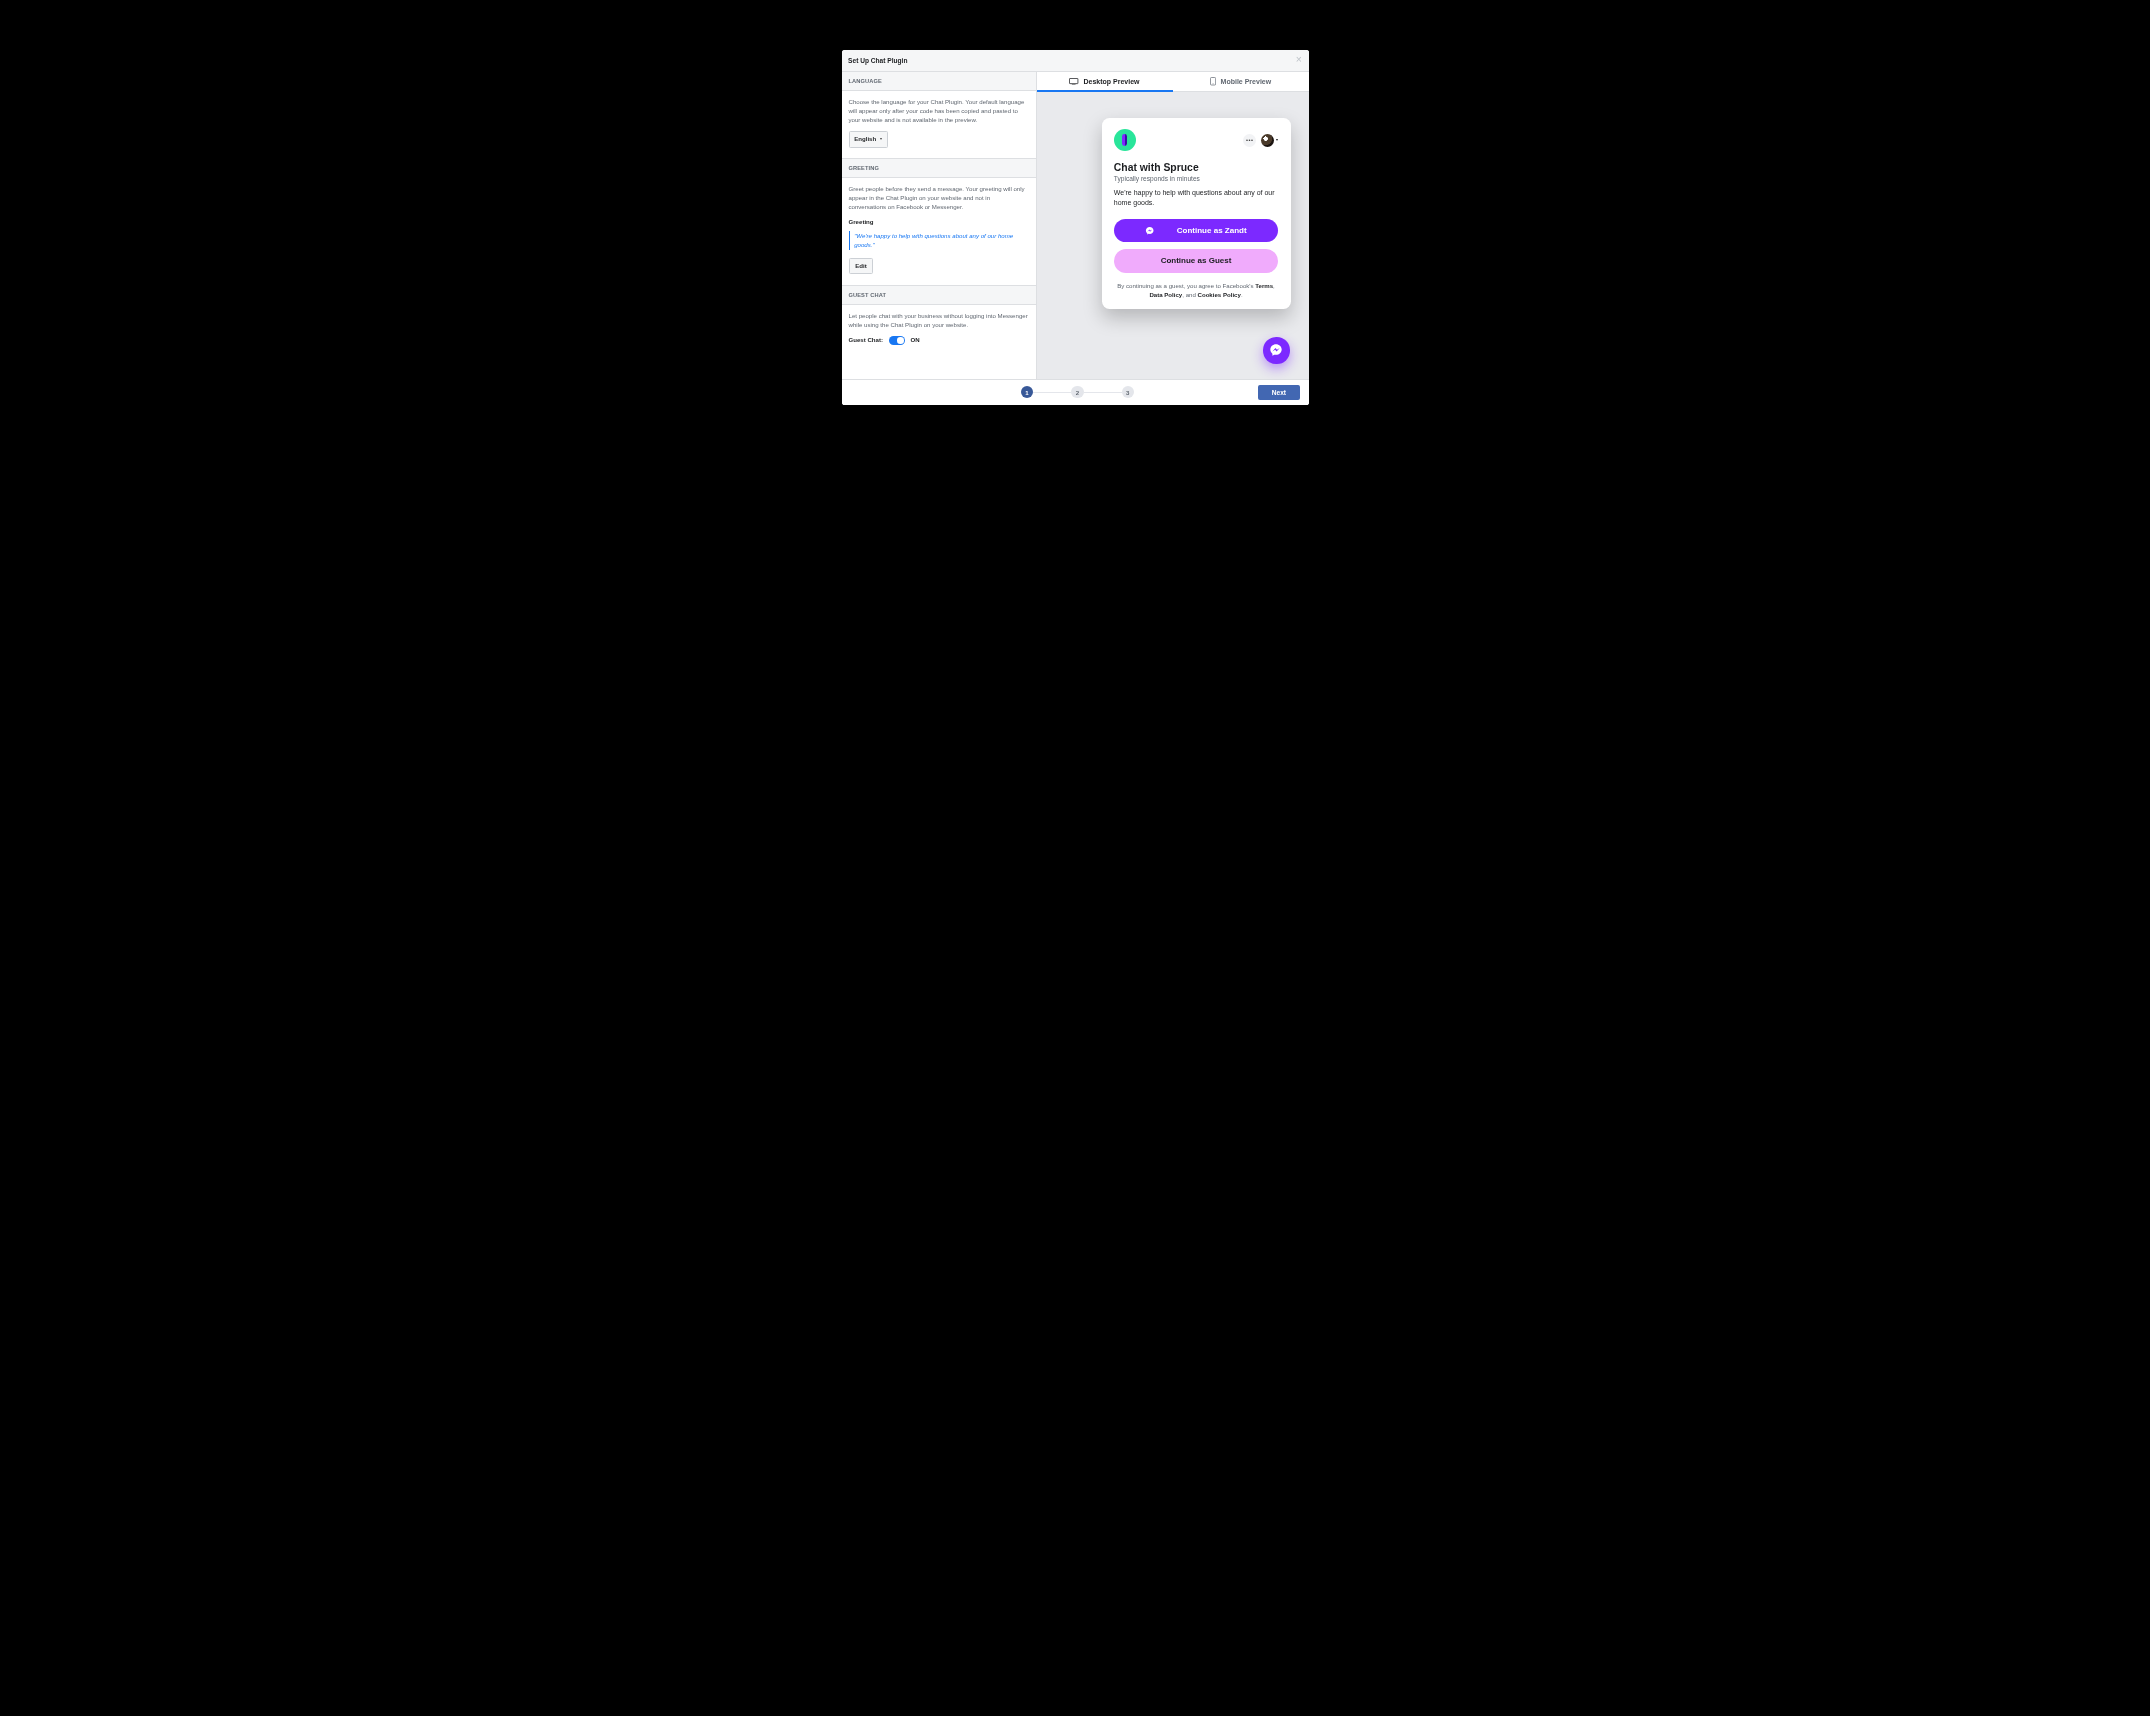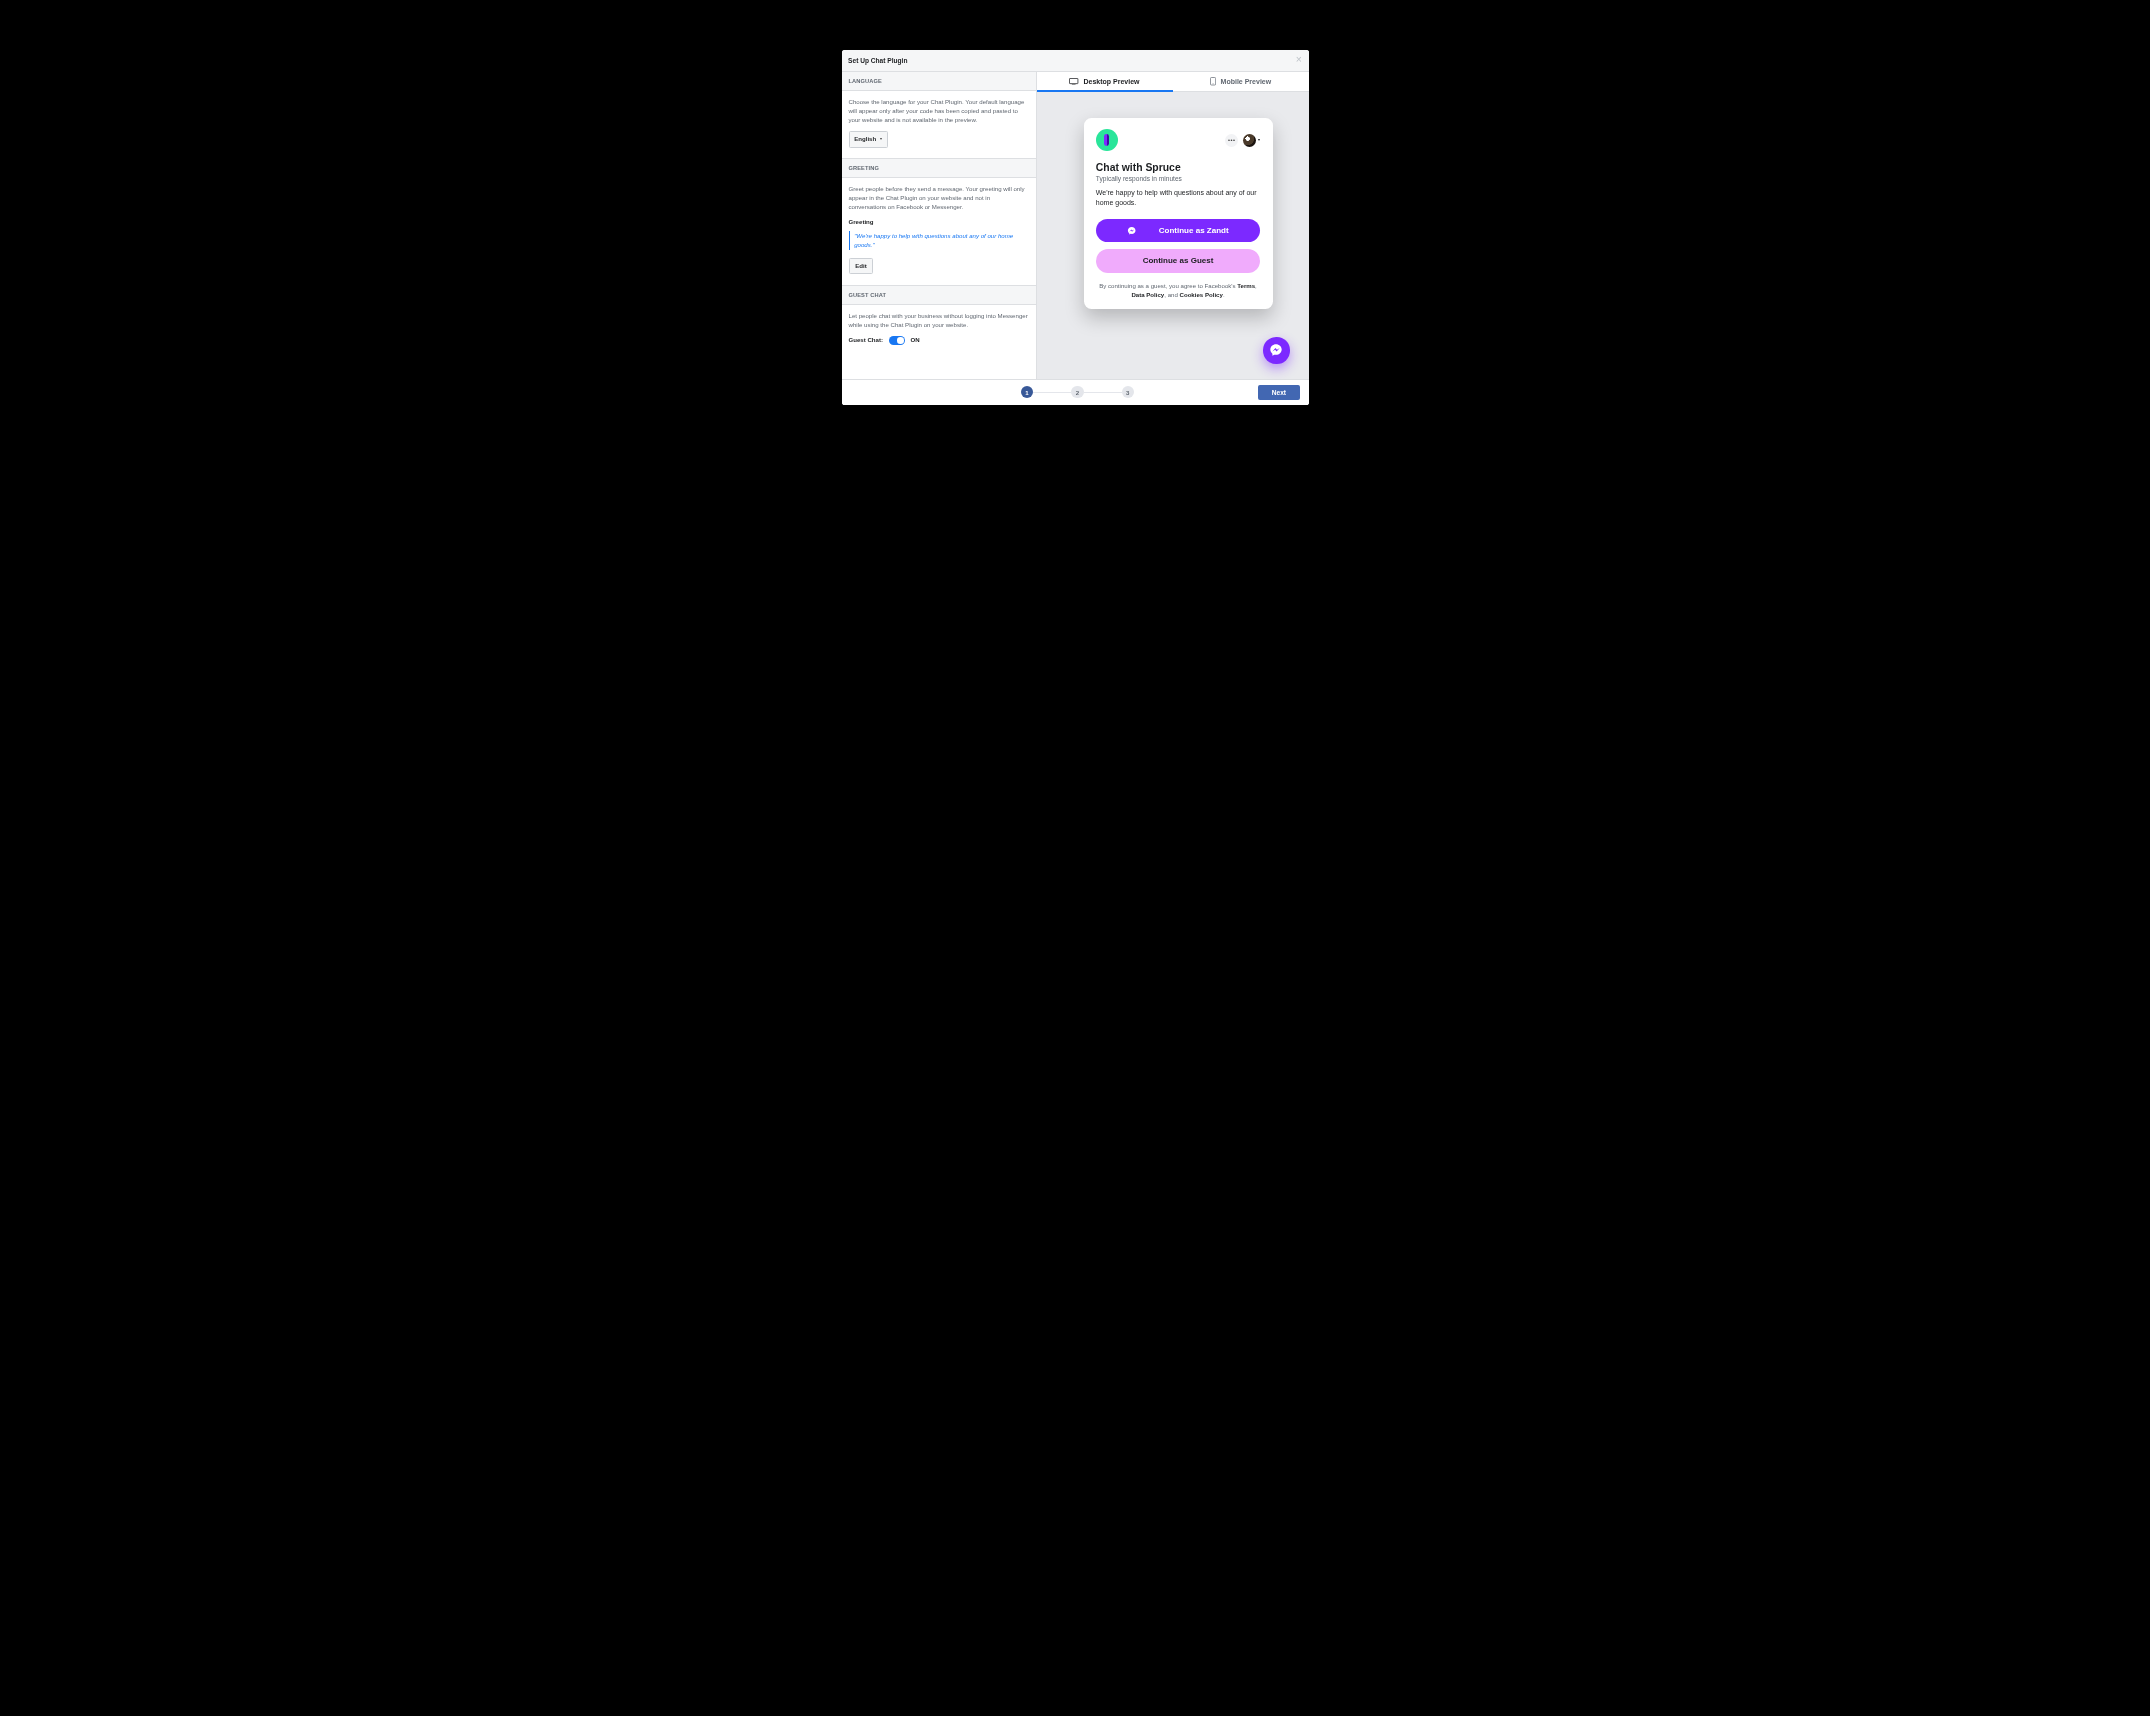--- a/index.html
+++ b/index.html
@@ -63,21 +63,21 @@
   .ptab{
     flex:1;display:flex;align-items:center;justify-content:center;gap:4.7px;font-size:7px;font-weight:700;
     color:var(--text-mid);cursor:pointer;position:relative
   }
   .ptab.active{color:var(--text-dark)}
   .ptab.active::after{content:"";position:absolute;left:0;right:0;bottom:-0.5px;height:1.4px;background:var(--blue)}
   .ptab svg{flex:0 0 auto}
 
   .preview-canvas{flex:1;background:var(--preview-bg);position:relative}
   .chat-card{
-    position:absolute;right:36px;top:26px;width:189px;background:#fff;border-radius:7.5px;
+    position:absolute;right:18px;top:26px;width:189px;background:#fff;border-radius:7.5px;
     box-shadow:0 8.5px 19px rgba(0,0,0,.22);padding:11.3px 12.3px 9.4px
   }
   .card-top{display:flex;align-items:center;justify-content:space-between;margin-bottom:10.4px}
   .page-avatar{width:22px;height:22px;border-radius:50%;background:#29e59a;display:flex;align-items:center;justify-content:center}
   .page-avatar-inner{width:4.7px;height:12.3px;background:linear-gradient(90deg,#7c29ff 50%,#3b0ca6 50%);border-radius:2.4px}
   .top-right{display:flex;align-items:center;gap:4.7px}
   .more{width:13.2px;height:13.2px;border-radius:50%;background:#f2f3f5;display:flex;align-items:center;justify-content:center;font-weight:700;color:#444;letter-spacing:0.5px;font-size:5.7px;cursor:pointer}
   .prof{display:flex;align-items:center;gap:1.9px;cursor:pointer}
   .prof-img{width:13.2px;height:13.2px;border-radius:50%;background:radial-gradient(circle at 35% 35%,#fff 0 18%,#4a3a2a 19% 55%,#1b1410 56% 100%)}
   .caret-sm{width:0;height:0;border-left:1.9px solid transparent;border-right:1.9px solid transparent;border-top:2.4px solid #1c1e21}

